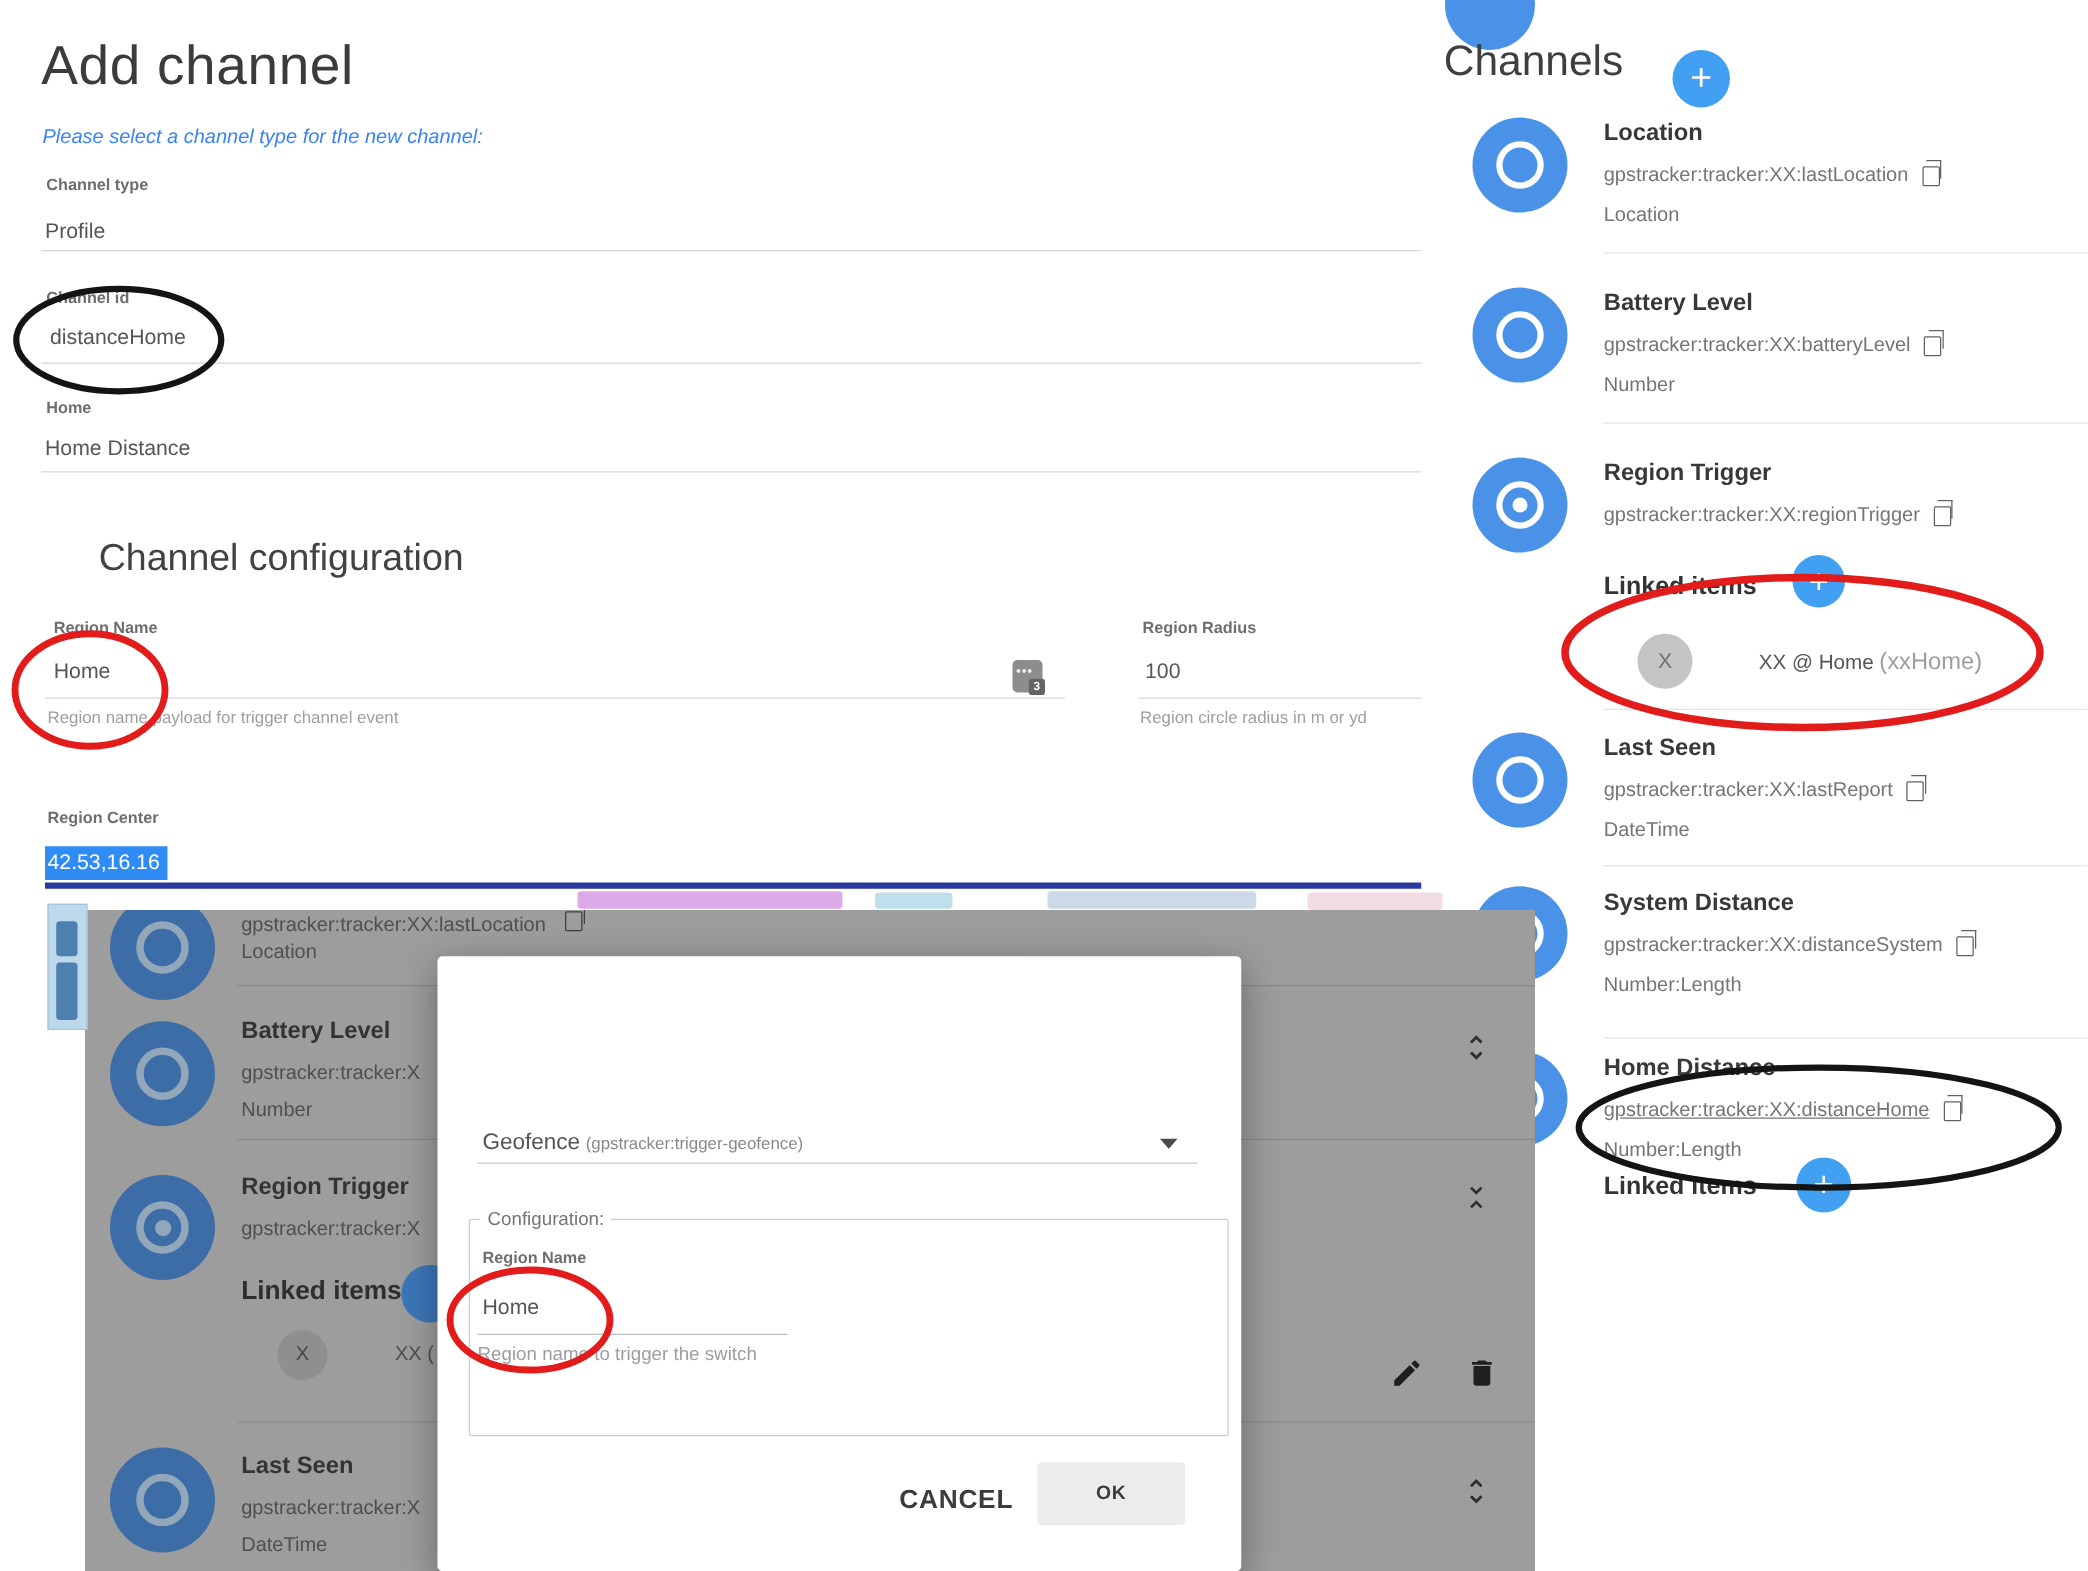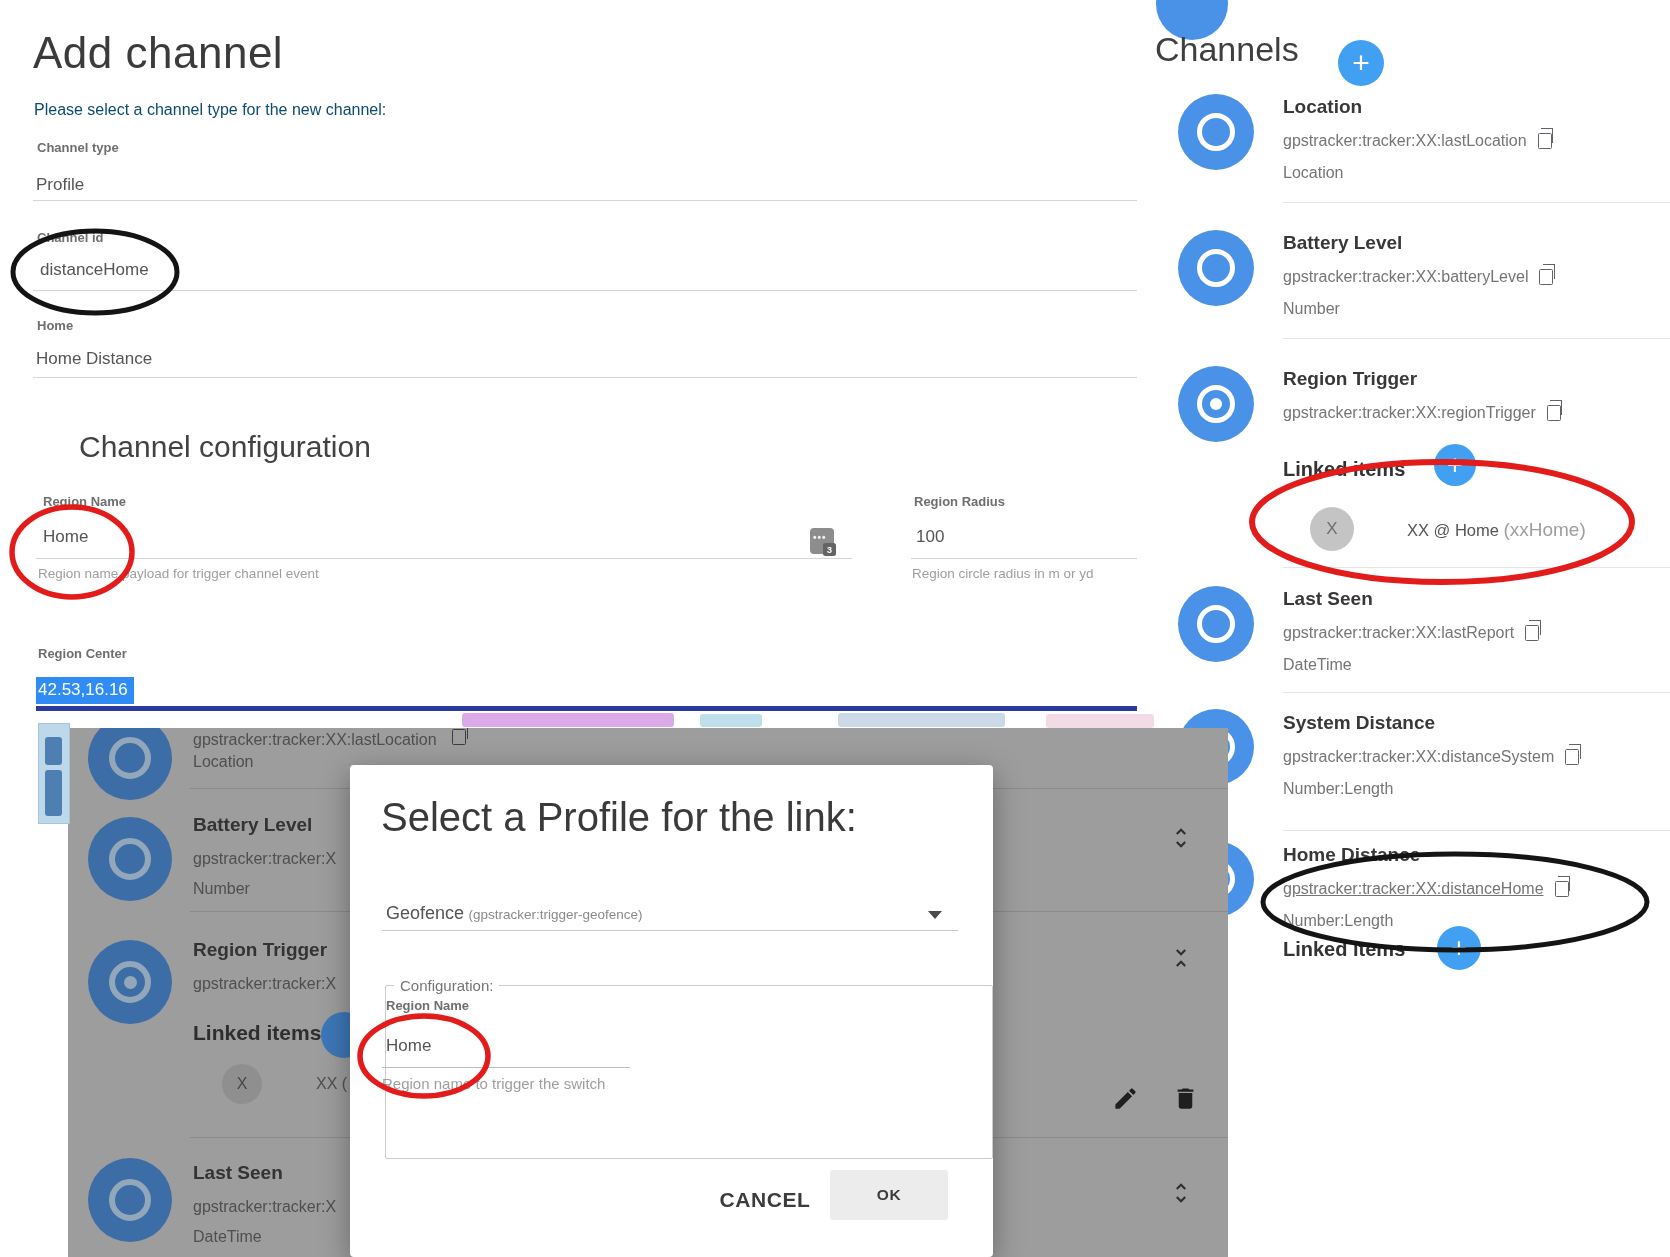--- a/index.html
+++ b/index.html
@@ -1,21 +1,21 @@
 <!DOCTYPE html>
 <html><head>
 <meta charset="utf-8">
 <style>
   html,body{margin:0;padding:0;background:#fff;}
   body{width:1670px;height:1257px;position:relative;overflow:hidden;
        font-family:"Liberation Sans","DejaVu Sans",sans-serif;color:#3c3c3c;}
   .abs{position:absolute;}
   
   .h1{font-size:44px;font-weight:300;color:#3b3b3b;letter-spacing:.5px;}
-  .subtitle{font-size:16px;color:#0c4a6e;}
+  .subtitle{font-size:16px;color:#3b82f6;font-style:italic;}
   .flabel{font-size:13px;font-weight:700;color:#6e6e6e;}
   .fvalue{font-size:17px;color:#555;}
   .helper{font-size:13.5px;color:#9e9e9e;}
   .hline{height:1px;background:#d6d6d6;}
   .h2{font-size:30px;font-weight:400;color:#424242;}
   .hl-value{background:#2f8cf4;color:#fff;font-size:17px;padding:3px 6px 4px 2px;}
   .indigo{background:#2b3a9e;}
   
   .af{width:24px;height:26px;background:#8d8d8d;border-radius:4px;}
   .af .dots{position:absolute;top:4px;left:3px;color:#f2f2f2;font-size:10px;letter-spacing:1px;font-weight:700;}
@@ -39,21 +39,21 @@
             font-size:16px;display:flex;align-items:center;justify-content:center;}
   .dim-plus{width:46px;height:46px;border-radius:50%;background:#3d77b8;}
   .ic{fill:#1f1f1f;}
   .ic-dim{fill:#2e2e2e;}
   
   .modal{background:#fff;border-radius:4px;box-shadow:0 8px 30px rgba(0,0,0,.35);}
   .m-title{font-size:40px;font-weight:300;color:#3a3a3a;white-space:nowrap;}
   .sel-main{font-size:18px;color:#555;}
   .sel-detail{font-size:13.5px;color:#8a8a8a;}
   .caret{width:0;height:0;border-left:7px solid transparent;border-right:7px solid transparent;border-top:8px solid #4a4a4a;}
-  fieldset.cfg{position:absolute;border:1px solid #ccc;border-radius:2px;margin:16px;padding:0;}
+  fieldset.cfg{position:absolute;border:1px solid #ccc;border-radius:2px;margin:6px;padding:0;}
   fieldset.cfg legend{margin-left:8px;padding:0 6px;font-size:15px;color:#757575;}
   .btn-flat{font-size:21px;font-weight:700;color:#3c3c3c;letter-spacing:.6px;background:none;border:none;cursor:pointer;}
   .btn-ok{background:#ececec;border:none;border-radius:3px;font-size:15.5px;font-weight:700;color:#3c3c3c;
           letter-spacing:.6px;cursor:pointer;}
   
   .sb-h{font-size:34px;font-weight:300;color:#3f3f3f;}
   .blue-circle{width:76px;height:76px;border-radius:50%;background:#4a92e8;display:flex;align-items:center;justify-content:center;}
   .ring{width:28px;height:28px;border:5px solid #fff;border-radius:50%;}
   .ring.dot{display:flex;align-items:center;justify-content:center;}
   .ring.dot i{width:12px;height:12px;background:#fff;border-radius:50%;}
@@ -258,21 +258,20 @@
     </div>
   <div class="abs dim-title" style="left:125px;top:434px;">Last Seen</div>
   <div class="abs dim-sub" style="left:125px;top:470px;">gpstracker:tracker:X</div>
   <div class="abs dim-sub" style="left:125px;top:500px;">DateTime</div>
   <svg class="abs" style="left:1100px;top:452px;" width="26" height="26" viewBox="0 0 24 24">
       <path class="ic-dim" d="M12 5.83 15.17 9l1.41-1.41L12 3 7.41 7.59 8.83 9 12 5.83zm0 12.34L8.83 15l-1.41 1.41L12 21l4.59-4.59L15.17 15 12 18.17z"></path>
     </svg>
 </div>
 
 <div class="abs modal" style="left:350px;top:765px;width:643px;height:492px;z-index:20;">
-  <div class="abs m-title" style="left:31px;top:30px;">Select a Profile for the link:</div>
 
   <div class="abs" style="left:36px;top:138px;">
     <span class="sel-main">Geofence</span>
     <span class="sel-detail">(gpstracker:trigger-geofence)</span>
   </div>
   <div class="abs caret" style="left:578px;top:146px;"></div>
   <div class="abs hline" style="left:32px;top:165px;width:576px;background:#c9c9c9;"></div>
 
   <fieldset class="cfg" style="left:19px;top:196px;width:606px;height:180px;">
     <legend>Configuration:</legend>

